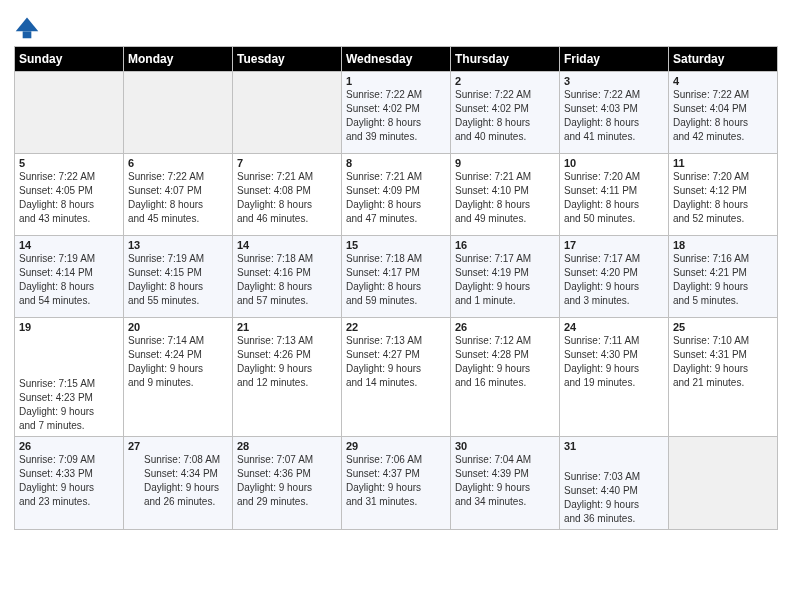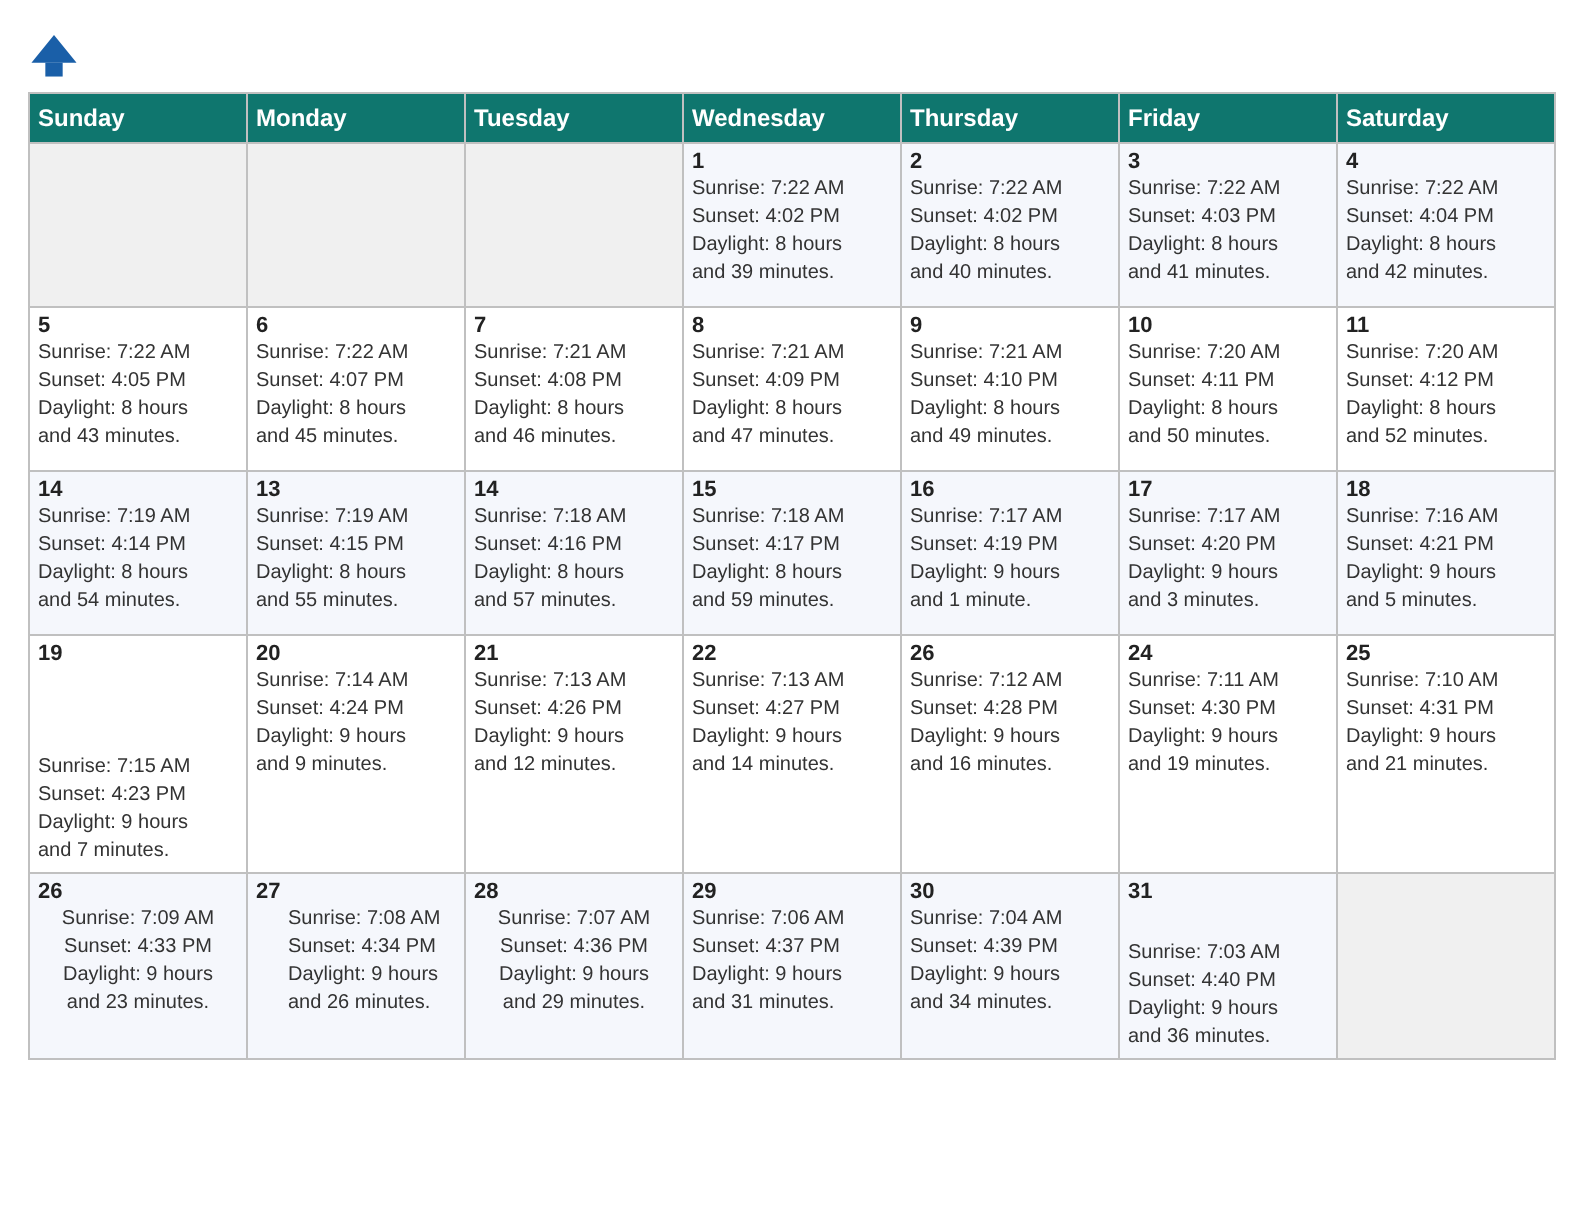--- a/index.html
+++ b/index.html
@@ -51,21 +51,21 @@
       font-size: 14px;
       font-weight: normal;
       color: #444;
     }
     .calendar {
       width: 100%;
       border-collapse: collapse;
       table-layout: fixed;
     }
     .calendar th {
-      background: #0f766e;
+      background: #000000;
       color: #fff;
       font-size: 12px;
       font-weight: bold;
       padding: 5px 4px;
       border: 1px solid #c0c0c0;
       text-align: left;
     }
     .calendar td {
       border: 1px solid #c0c0c0;
       vertical-align: top;
@@ -311,35 +311,35 @@
             <span class="day-num">25</span>
             <div class="day-info" style="white-space: pre-line;">Sunrise: 7:10 AM
 Sunset: 4:31 PM
 Daylight: 9 hours
 and 21 minutes.</div>
           </td>
         </tr>
         <tr>
           <td>
             <span class="day-num">26</span>
-            <div class="day-info" style="white-space: pre-line; text-align: center;">Sunrise: 7:09 AM
+            <div class="day-info" style="white-space: pre-line;">Sunrise: 7:09 AM
 Sunset: 4:33 PM
 Daylight: 9 hours
 and 23 minutes.</div>
           </td>
           <td>
             <span class="day-num">27</span>
             <div class="day-info" style="white-space: pre-line; margin-left: 16px;">Sunrise: 7:08 AM
 Sunset: 4:34 PM
 Daylight: 9 hours
 and 26 minutes.</div>
           </td>
           <td>
             <span class="day-num">28</span>
-            <div class="day-info" style="white-space: pre-line; text-align: center;">Sunrise: 7:07 AM
+            <div class="day-info" style="white-space: pre-line;">Sunrise: 7:07 AM
 Sunset: 4:36 PM
 Daylight: 9 hours
 and 29 minutes.</div>
           </td>
           <td>
             <span class="day-num">29</span>
             <div class="day-info" style="white-space: pre-line;">Sunrise: 7:06 AM
 Sunset: 4:37 PM
 Daylight: 9 hours
 and 31 minutes.</div>

